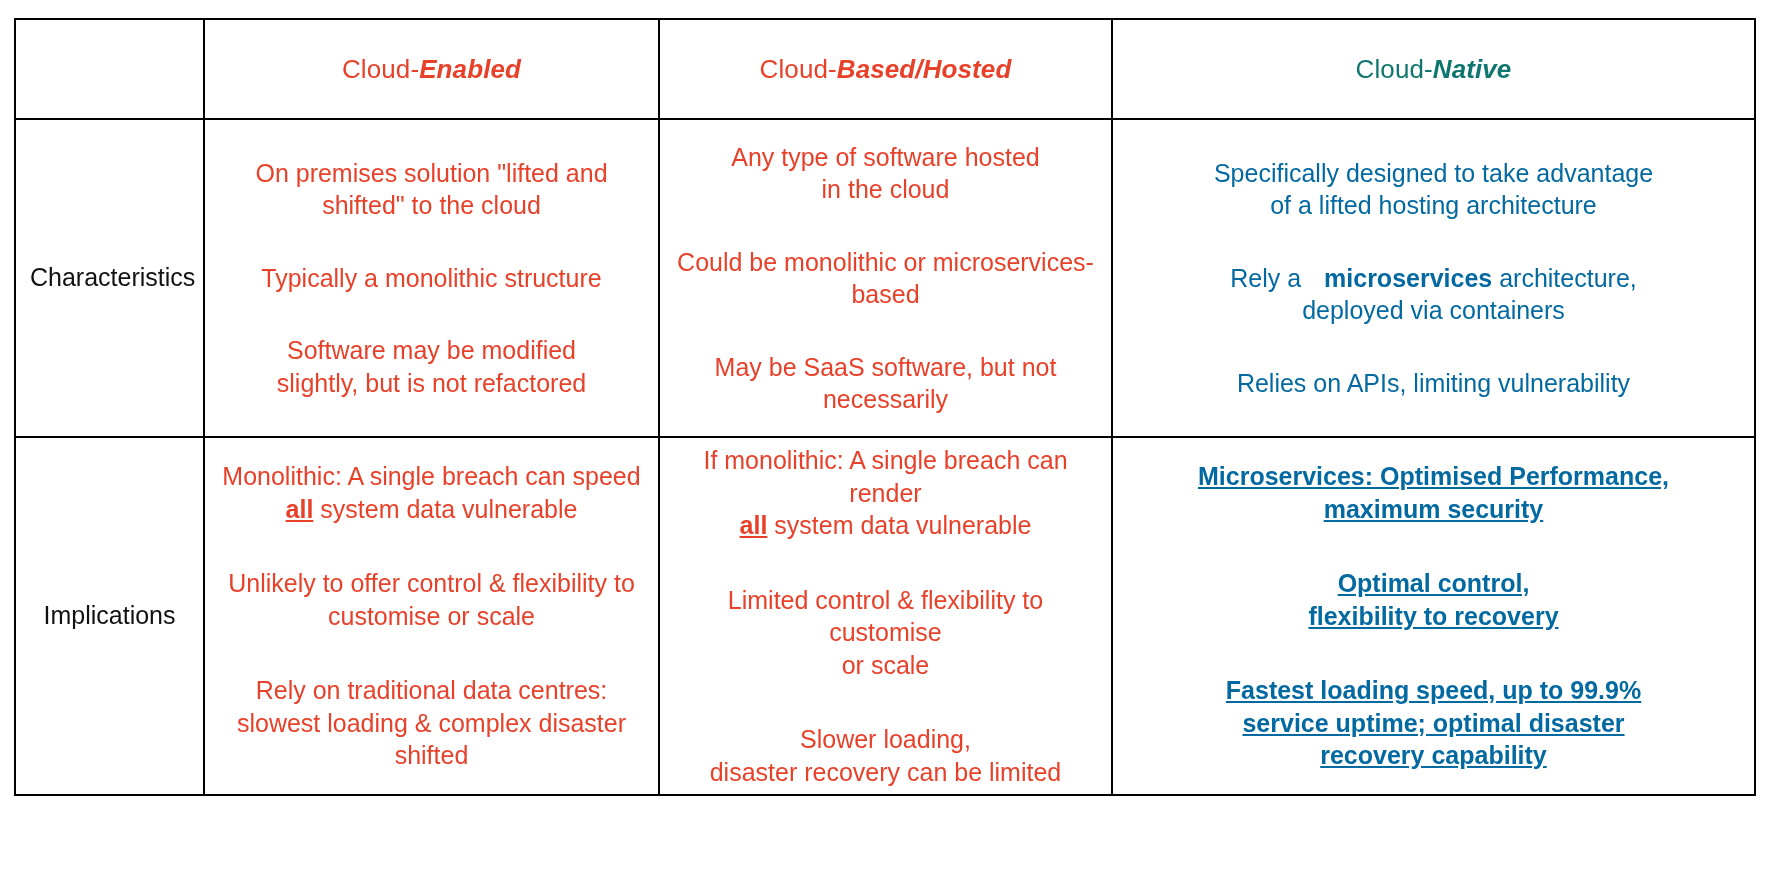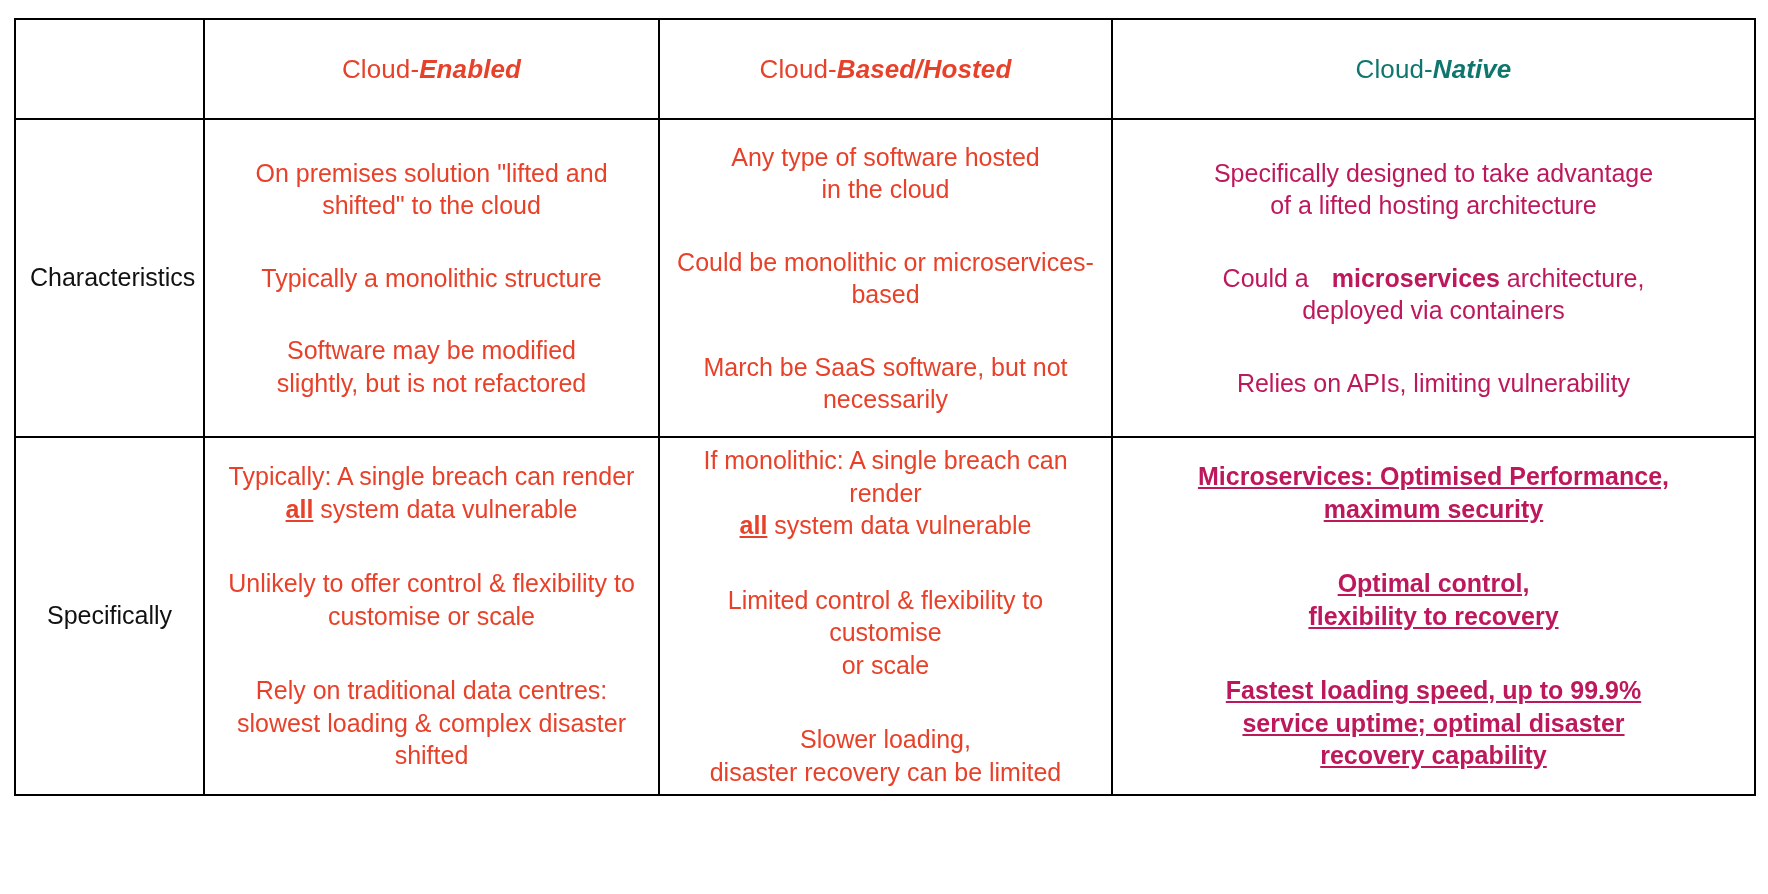--- a/index.html
+++ b/index.html
@@ -66,21 +66,21 @@
     font-weight: 400;
     line-height: 1.25;
   }
 
   
   .cell {
     font-size: 25px;
     line-height: 1.30;
   }
   .cell-red { color: #E8412A; }
-  .cell-black { color: #be185d; }
+  .cell-black { color: #0369a1; }
 
   .para {
     margin: 0;
     padding: 0;
   }
   .para + .para { margin-top: 40px; }
 
   .row-impl .para + .para { margin-top: 42px; }
 
   .b { font-weight: 700; margin-left: 16px; }
@@ -140,47 +140,47 @@
         <td class="cell cell-red">
           <p class="para">
             <span class="nowrapline">Any type of software hosted</span>
             <span class="nowrapline">in the cloud</span>
           </p>
           <p class="para">
             <span class="nowrapline">Could be monolithic or microservices-</span>
             <span class="nowrapline">based</span>
           </p>
           <p class="para">
-            <span class="nowrapline">March be SaaS software, but not</span>
+            <span class="nowrapline">May be SaaS software, but not</span>
             <span class="nowrapline">necessarily</span>
           </p>
         </td>
 
         <td class="cell cell-black">
           <p class="para">
             <span class="nowrapline">Specifically designed to take advantage</span>
             <span class="nowrapline">of a lifted hosting architecture</span>
           </p>
           <p class="para">
-            <span class="nowrapline"><span>Could a </span><span class="b">microservices</span><span> architecture,</span></span>
+            <span class="nowrapline"><span>Rely a </span><span class="b">microservices</span><span> architecture,</span></span>
             <span class="nowrapline">deployed via containers</span>
           </p>
           <p class="para">
             <span class="nowrapline">Relies on APIs, limiting vulnerability</span>
           </p>
         </td>
       </tr>
 
       <tr class="row-impl">
 
-        <td class="rowlabel">Specifically</td>
-
-        <td class="cell cell-red">
-          <p class="para">
-            <span class="nowrapline">Typically: A single breach can render</span>
+        <td class="rowlabel">Implications</td>
+
+        <td class="cell cell-red">
+          <p class="para">
+            <span class="nowrapline">Monolithic: A single breach can speed</span>
             <span class="nowrapline"><span class="bu">all</span><span> system data vulnerable</span></span>
           </p>
           <p class="para">
             <span class="nowrapline">Unlikely to offer control &amp; flexibility to</span>
             <span class="nowrapline">customise or scale</span>
           </p>
           <p class="para">
             <span class="nowrapline">Rely on traditional data centres:</span>
             <span class="nowrapline">slowest loading &amp; complex disaster</span>
             <span class="nowrapline">shifted</span>

